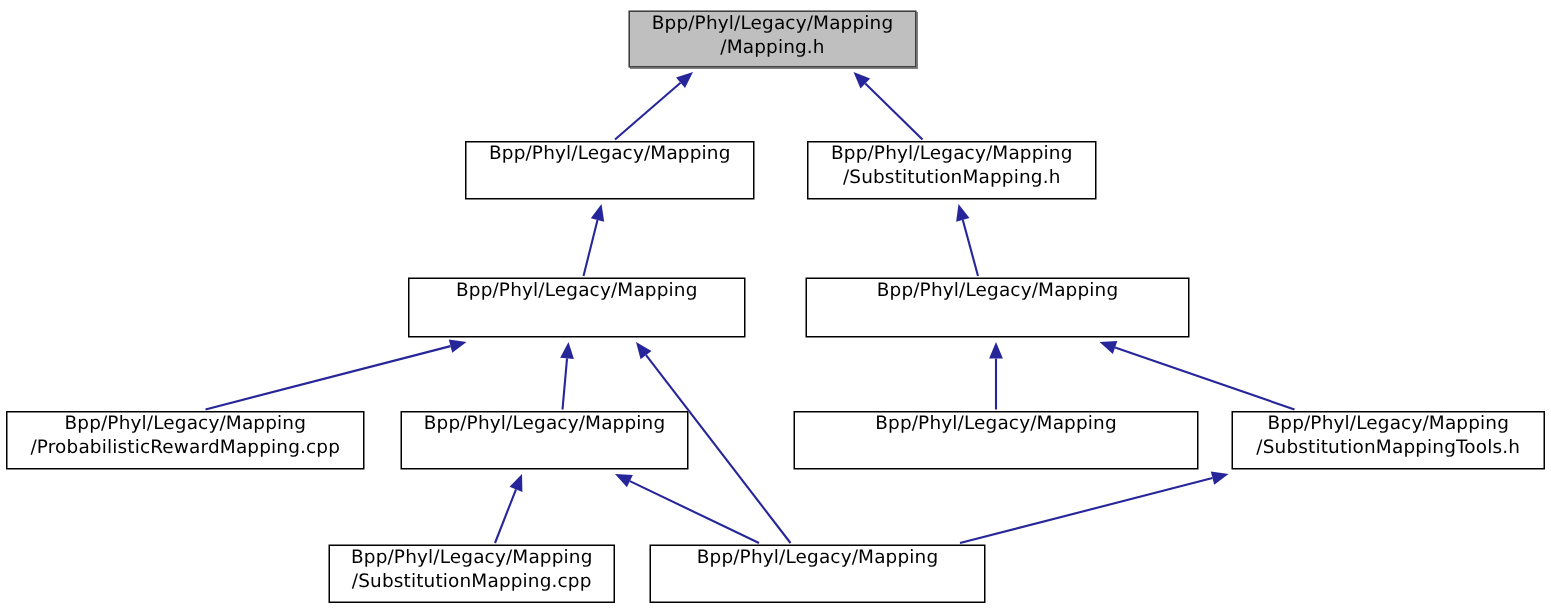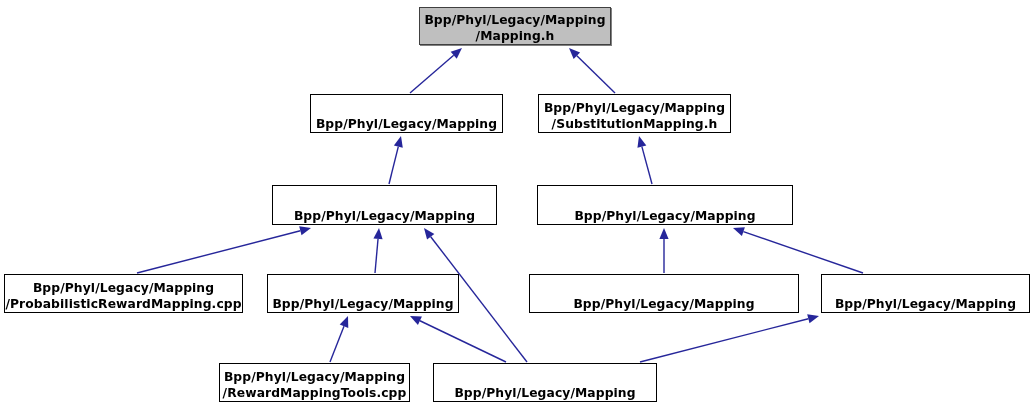--- a/index.html
+++ b/index.html
@@ -25,29 +25,28 @@
     pointer-events: none;
   }
   .node {
     position: absolute;
     box-sizing: border-box;
     border: 1px solid #000000;
     background: #ffffff;
     display: flex;
     flex-direction: column;
     align-items: center;
-    justify-content: flex-end;
+    justify-content: flex-start;
     text-align: center;
     color: #000000;
     font-size: 12.3px;
     line-height: 15.5px;
     letter-spacing: 0.1px;
     white-space: nowrap;
     z-index: 2;
-    font-weight: bold;
   }
   .node.root {
     background: #bfbfbf;
     border: 1px solid #404040;
     box-shadow: 1px 1px 0 0 #808080;
   }
   .node .line1,
   .node .line2 {
     display: block;
     width: 100%;
@@ -108,23 +107,24 @@
         <span class="line2">/ProbabilisticRewardMapping.cpp</span>
       </div>
       <div class="node" style="left: 267px; top: 274px; width: 192px; height: 39px;">
         <span class="line1">Bpp/Phyl/Legacy/Mapping</span>
       </div>
       <div class="node" style="left: 529px; top: 274px; width: 270px; height: 39px;">
         <span class="line1">Bpp/Phyl/Legacy/Mapping</span>
       </div>
       <div class="node" style="left: 821px; top: 274px; width: 209px; height: 39px;">
         <span class="line1">Bpp/Phyl/Legacy/Mapping</span>
+        <span class="line2">/SubstitutionMappingTools.h</span>
       </div>
       <div class="node" style="left: 219px; top: 363px; width: 191px; height: 39px;">
         <span class="line1">Bpp/Phyl/Legacy/Mapping</span>
-        <span class="line2">/RewardMappingTools.cpp</span>
+        <span class="line2">/SubstitutionMapping.cpp</span>
       </div>
       <div class="node" style="left: 433px; top: 363px; width: 224px; height: 39px;">
         <span class="line1">Bpp/Phyl/Legacy/Mapping</span>
       </div>
     </div>
 
 </div>
 
 </body></html>

